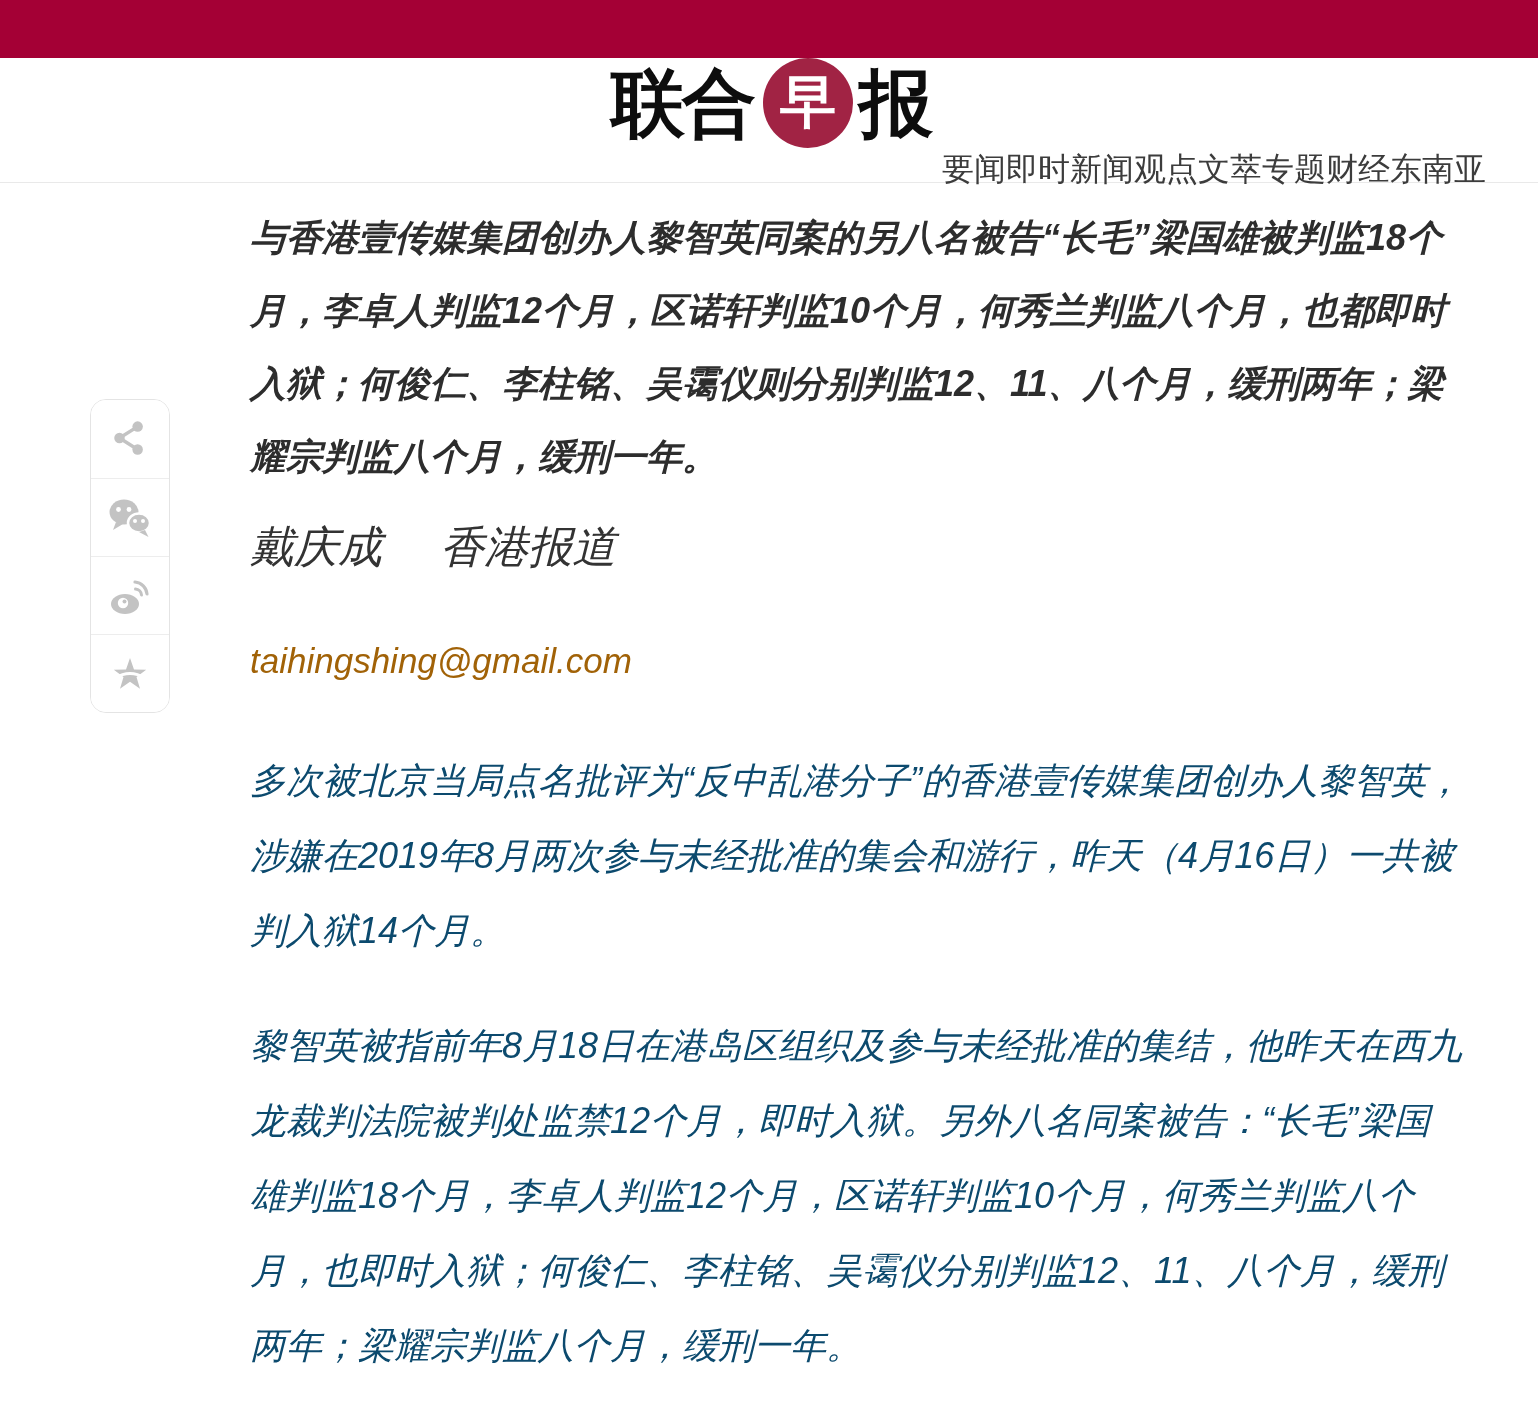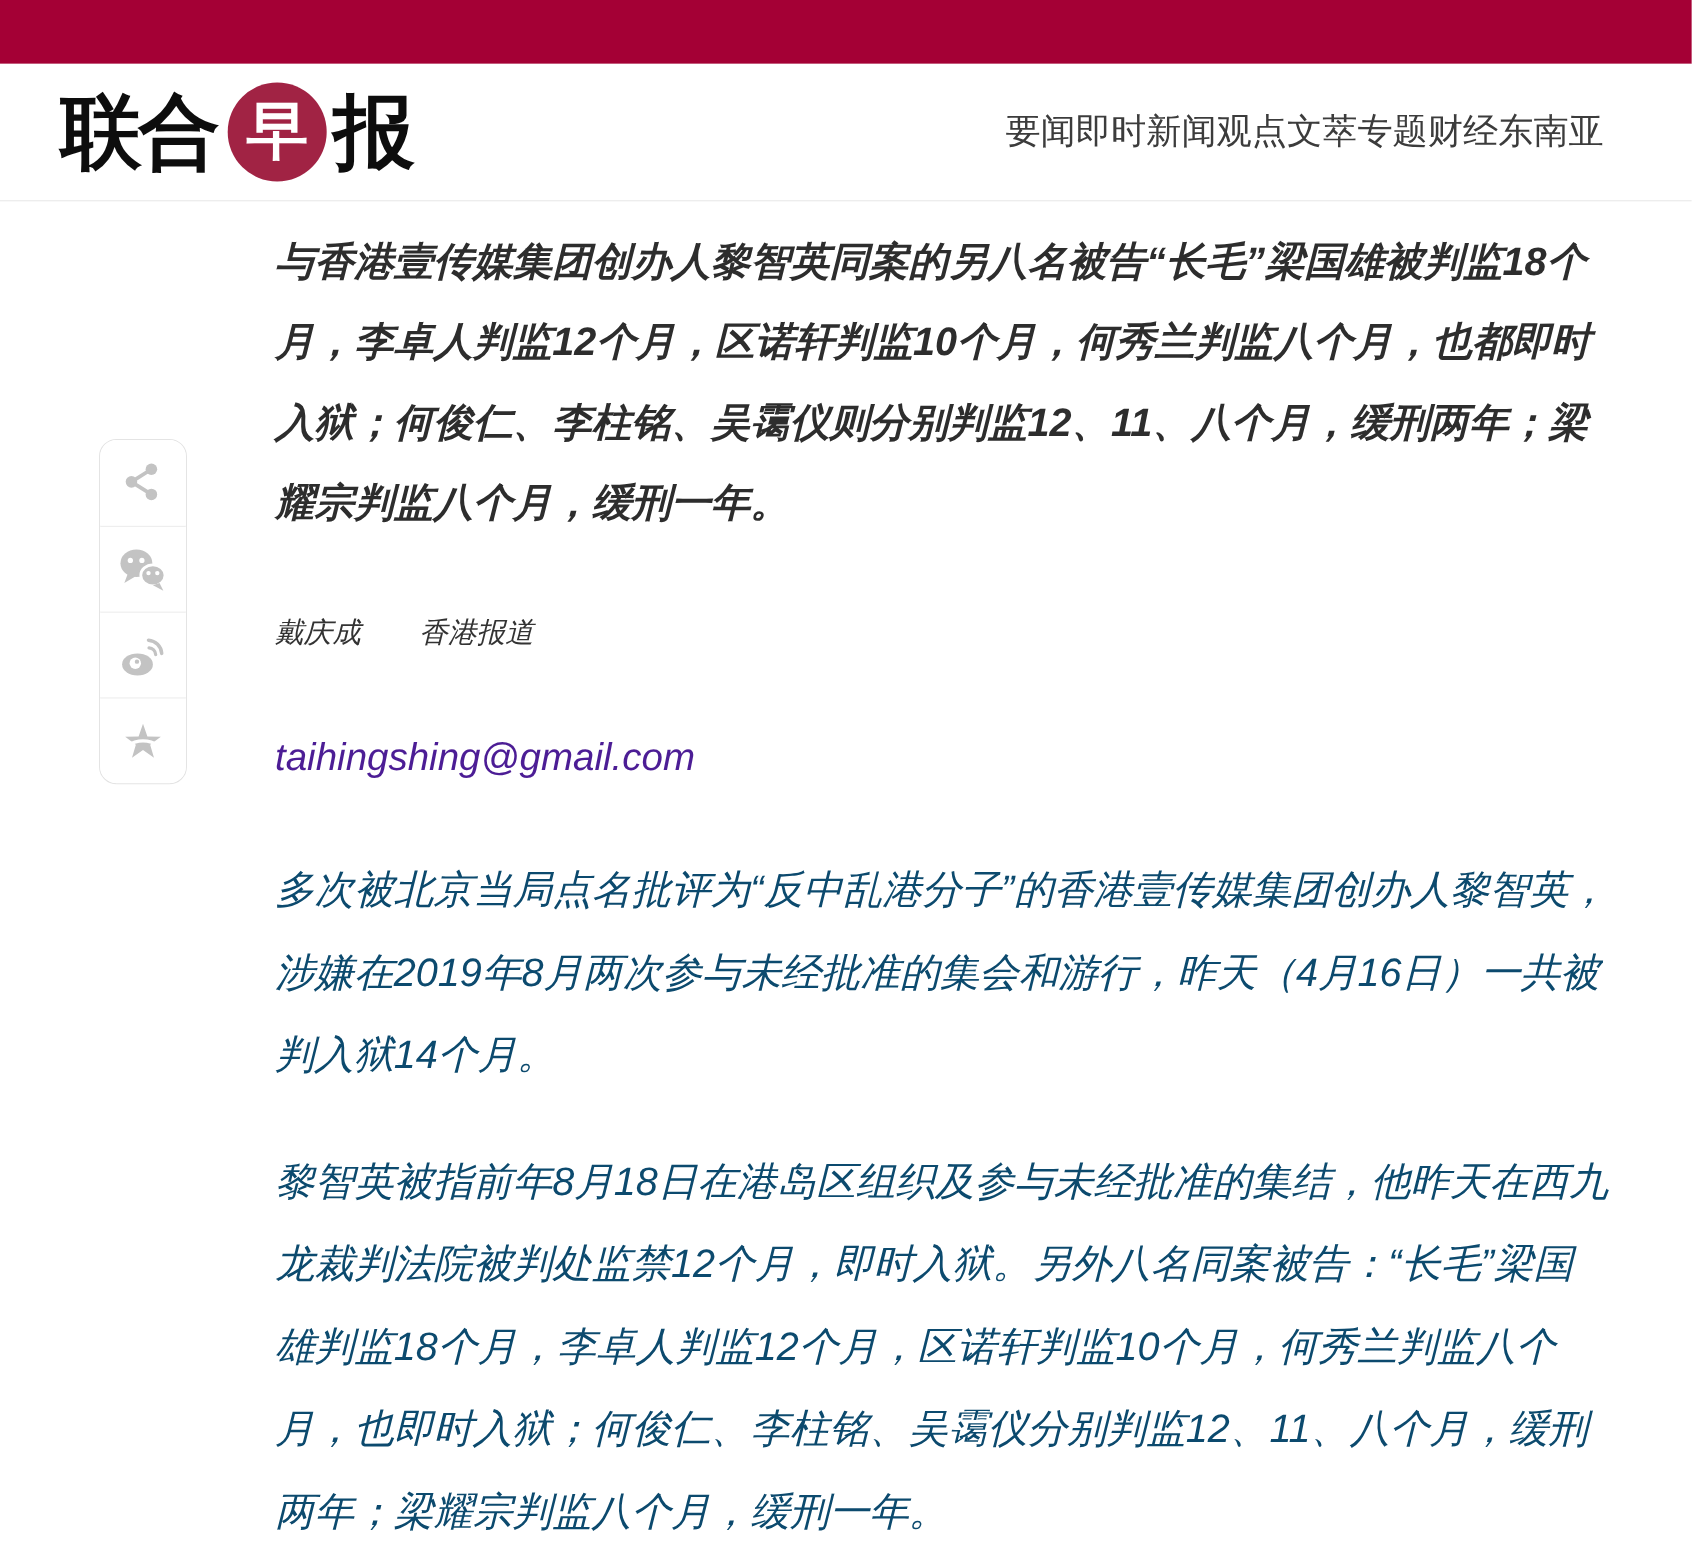--- a/index.html
+++ b/index.html
@@ -17,23 +17,24 @@
     height: 58px;
     width: 100%;
     background: #a40035; 
   }
 
   
   .site-header {
     height: 125px;
     display: flex;
     align-items: center;
-    padding: 0 80px 0 55px;
+    padding: 0 52px 0 55px;
     background: #ffffff;
     border-bottom: 1px solid #e9e9e9;
+    flex-direction: column;
   }
   .logo {
     display: flex;
     align-items: center;
     cursor: pointer;
     text-decoration: none;
   }
   .logo-part {
     font-family: "DejaVu Serif", "Liberation Serif", serif;
     font-weight: 700;
@@ -103,31 +104,31 @@
     padding: 18px 48px 0 250px;
   }
   .article-inner { max-width: 1215px; }
   .lede {
     font-size: 36px;
     font-weight: 700;
     line-height: 73px;
     color: #2d2d2d;
   }
   .byline {
-    margin-top: 62px;
-    font-size: 26px;
+    margin-top: 34px;
+    font-size: 44px;
     line-height: 40px;
     color: #333333;
   }
   .byline .byline-location { margin-left: 46px; }
   .email {
     margin-top: 74px;
     font-size: 35px;
     line-height: 40px;
-    color: #4c1d95;
+    color: #a16207;
     text-decoration: none;
     display: inline-block;
   }
   .body-para {
     margin-top: 62px;
     font-size: 36px;
     line-height: 75px;
     color: #0c4a6e;
   }
   .body-para + .body-para { margin-top: 40px; }

